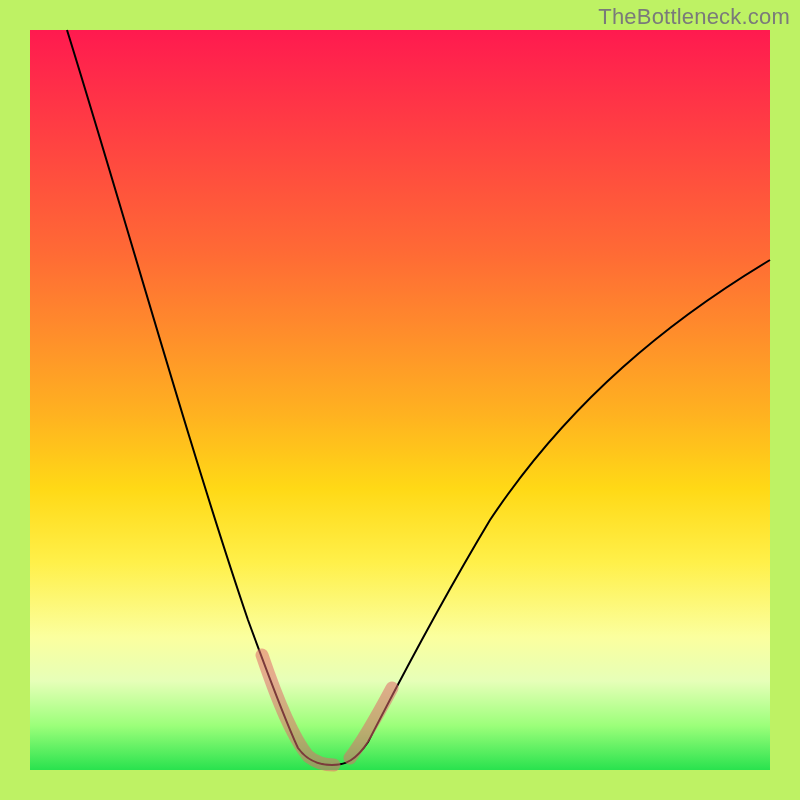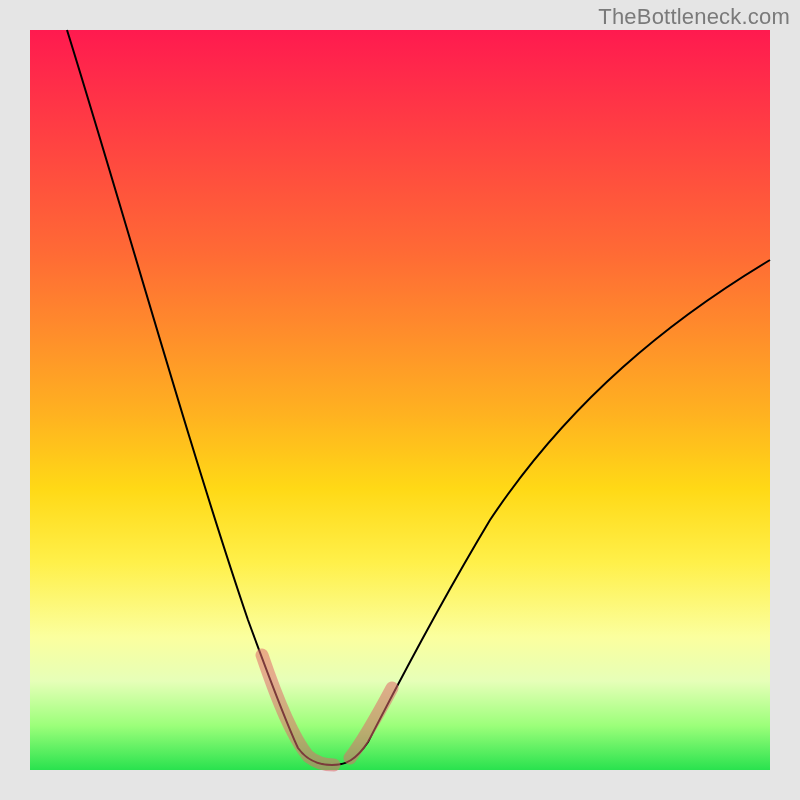--- a/index.html
+++ b/index.html
@@ -10,21 +10,21 @@
     background: #000;
     overflow: hidden;
     font-family: Arial, Helvetica, sans-serif;
   }
   .frame {
     position: absolute;
     left: 0;
     top: 0;
     width: 800px;
     height: 800px;
-    background: #e5e5e5;
+    background: #bef264;
   }
   .plot {
     position: absolute;
     
     left: 30px;
     top: 30px;
     width: 740px;
     height: 740px;
     
     background: linear-gradient(to bottom,

